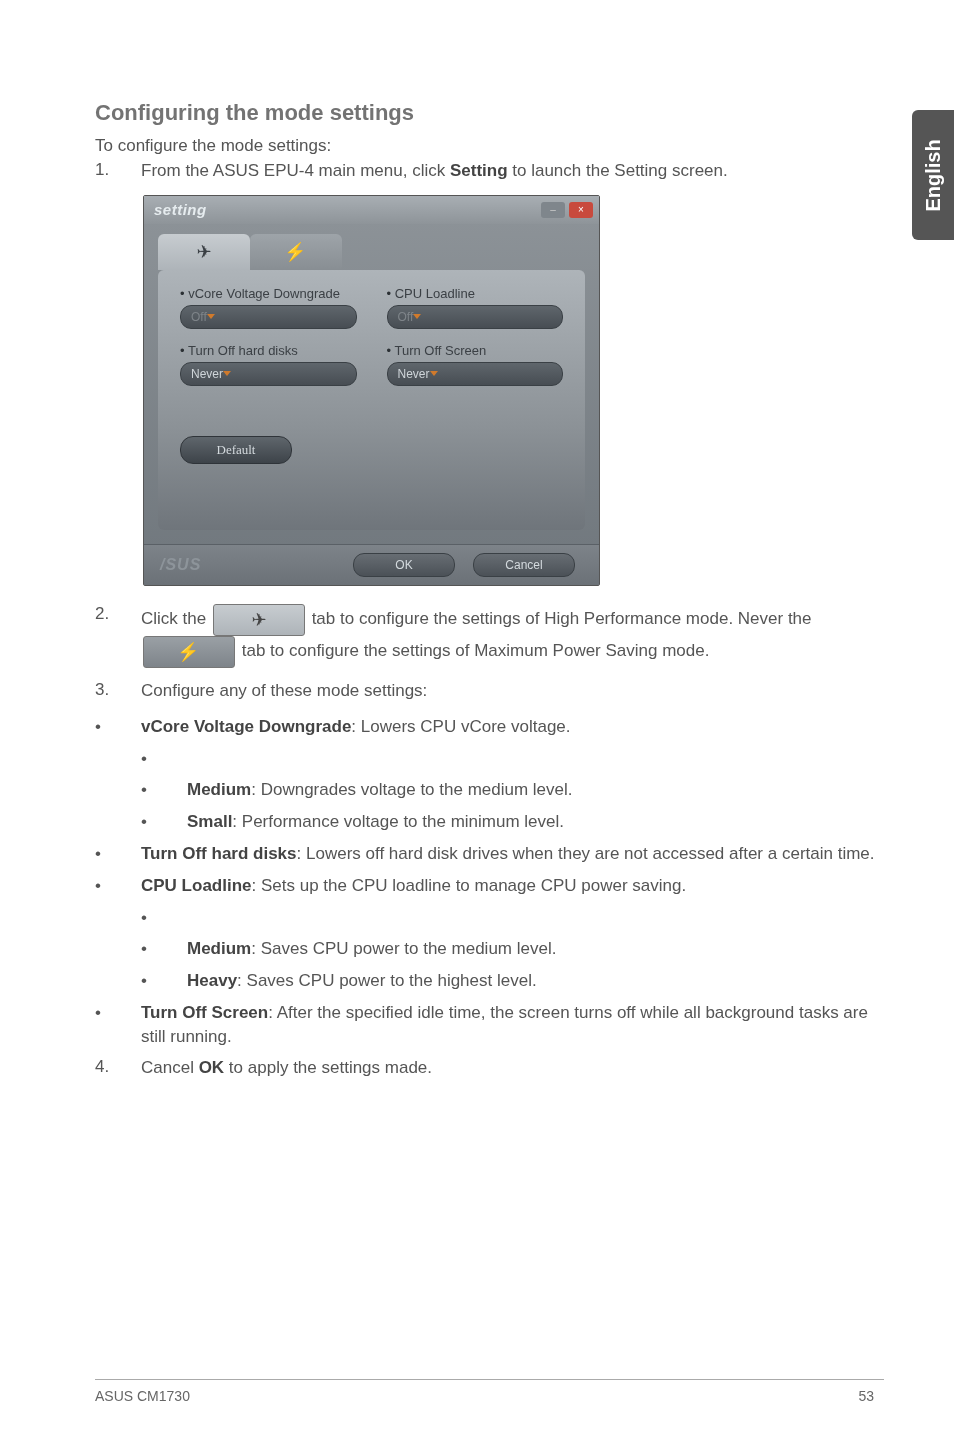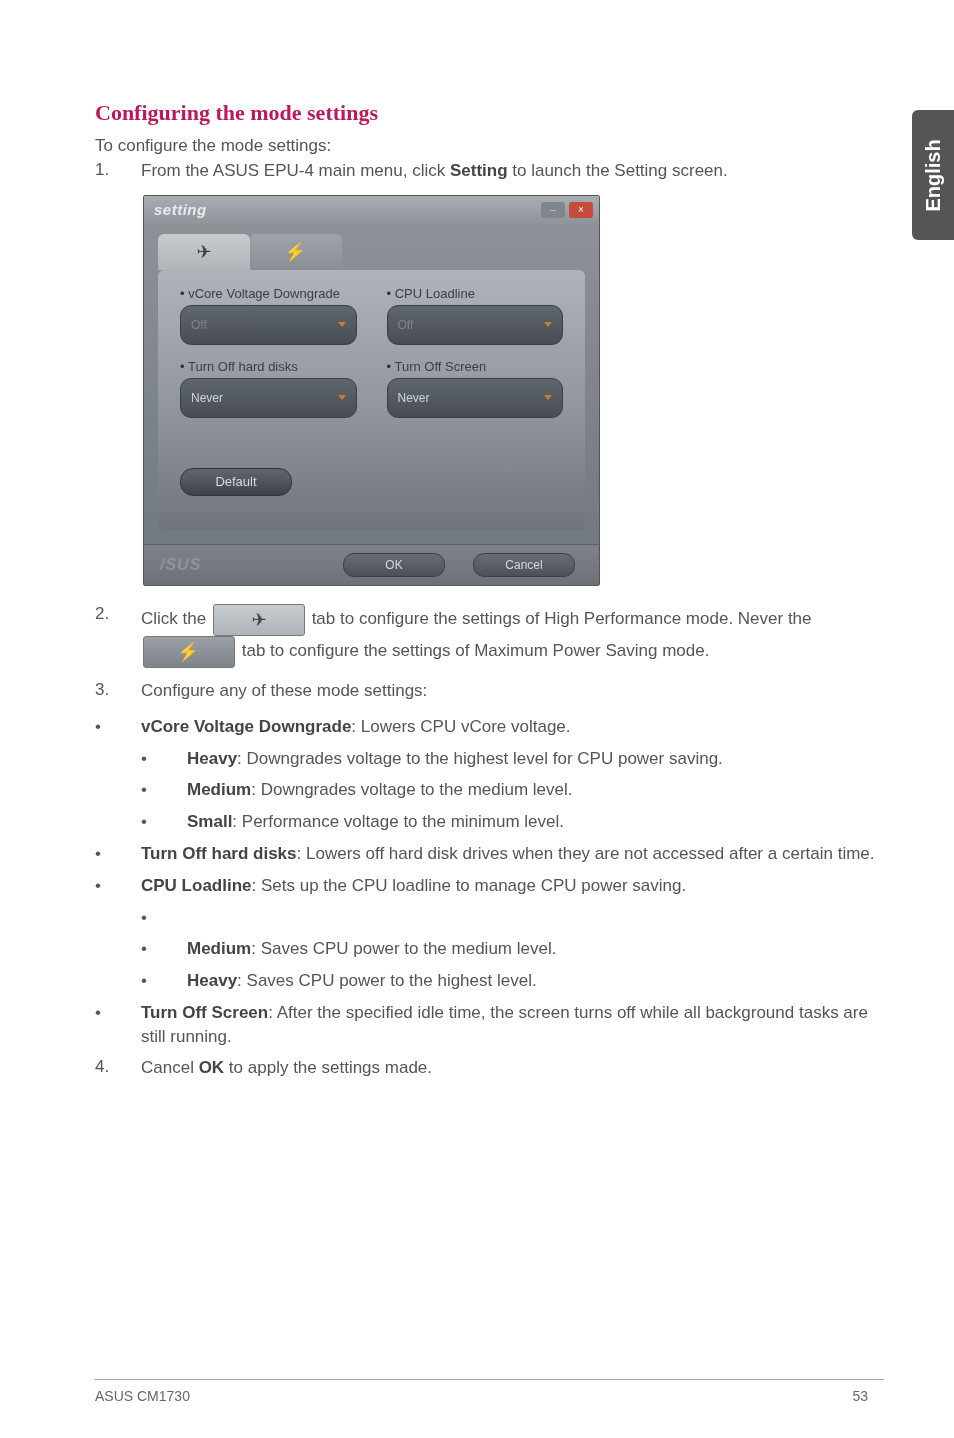--- a/index.html
+++ b/index.html
@@ -35,23 +35,22 @@
   .side-tab span {
     color: #fff;
     font-weight: bold;
     font-size: 20px;
     transform: rotate(-90deg);
     white-space: nowrap;
   }
   h2.section {
     font-size: 22px;
     font-weight: bold;
-    color: #be185d;
+    color: #737373;
     margin: 0 0 10px 0;
-    font-family: Liberation Serif, serif;
   }
   p.intro {
     font-size: 17px;
     color: #555;
     margin: 0 0 4px 0;
   }
   .step-row {
     display: flex;
     gap: 28px;
     font-size: 17px;
@@ -132,22 +131,21 @@
     color: #3b4045;
     margin-bottom: 4px;
   }
   .ss-label::before { content: "• "; color: #2b3034; }
   .ss-select {
     height: 22px;
     border-radius: 11px;
     background: linear-gradient(#5f666c, #474d53);
     display: flex;
     align-items: center;
-    justify-content: space-between;
-    padding: 8px 10px;
+    padding: 0 10px;
     color: #cfd5d9;
     font-size: 12px;
     border: 1px solid #3a4045;
   }
   .ss-select.dim { color: #7e8489; }
   .ss-select .chev {
     width: 0; height: 0;
     border-left: 4px solid transparent;
     border-right: 4px solid transparent;
     border-top: 5px solid #d07a2c;
@@ -157,27 +155,28 @@
     width: 110px;
     height: 26px;
     border-radius: 13px;
     background: linear-gradient(#5f666c, #3d4349);
     color: #d4dade;
     font-size: 13px;
     display: flex;
     align-items: center;
     justify-content: center;
     border: 1px solid #2f3439;
+    font-family: Liberation Serif, serif;
   }
   .ss-footer {
     height: 40px;
     display: flex;
     align-items: center;
     justify-content: flex-end;
-    gap: 28px;
+    gap: 18px;
     padding-right: 24px;
     background: linear-gradient(#7d8389, #6b7177);
     border-top: 1px solid #5a6066;
     position: relative;
   }
   .ss-footer .logo {
     position: absolute;
     left: 16px;
     color: #8d949a;
     font-weight: bold;
@@ -240,21 +239,21 @@
     position: absolute;
     bottom: 58px;
     left: 95px;
     right: 70px;
     border-top: 1px solid #aaa;
   }
   .footer-text {
     position: absolute;
     bottom: 34px;
     left: 95px;
-    right: 86px;
+    right: 80px;
     display: flex;
     justify-content: space-between;
     font-size: 14px;
     color: #666;
   }
 </style>
 </head>
 <body>
 
 <div class="page">
@@ -342,21 +341,20 @@
     <div class="step-body">Configure any of these mode settings:</div>
   </div>
 
   <div class="bullet-row">
     <div class="bullet-mark">•</div>
     <div class="bullet-body"><strong>vCore Voltage Downgrade</strong><span>: Lowers CPU vCore voltage.</span></div>
   </div>
   <div class="sub-bullets">
     <div class="bullet-row">
       <div class="bullet-mark">•</div>
-      <div class="bullet-body"><strong>Heavy</strong><span>: Downgrades voltage to the highest level for CPU power saving.</span></div>
     </div>
     <div class="bullet-row">
       <div class="bullet-mark">•</div>
       <div class="bullet-body"><strong>Medium</strong><span>: Downgrades voltage to the medium level.</span></div>
     </div>
     <div class="bullet-row">
       <div class="bullet-mark">•</div>
       <div class="bullet-body"><strong>Small</strong><span>: Performance voltage to the minimum level.</span></div>
     </div>
   </div>

